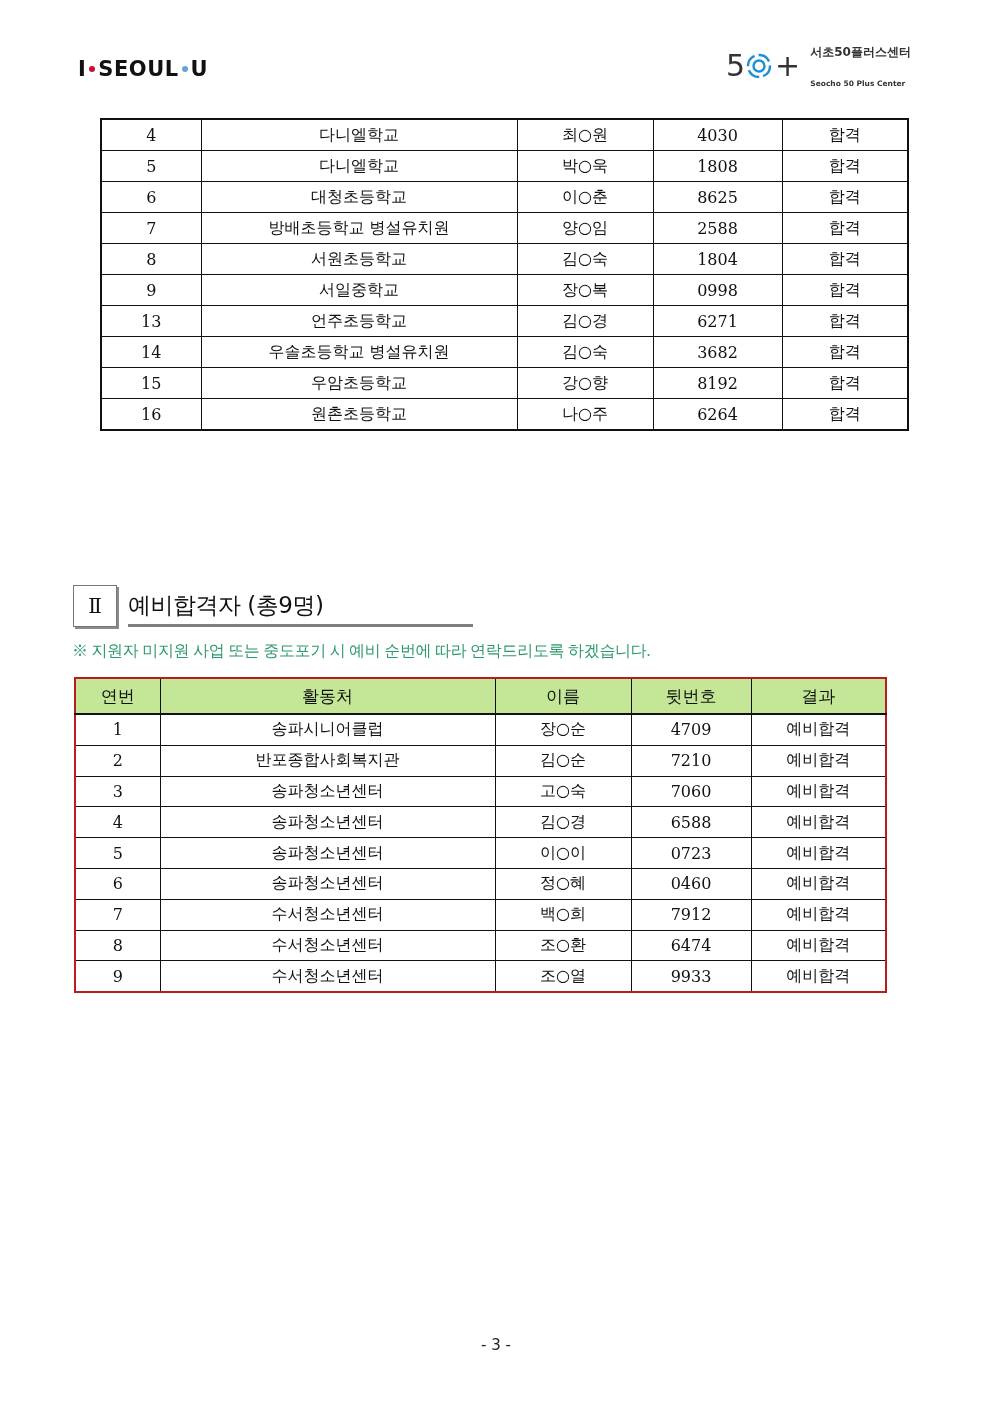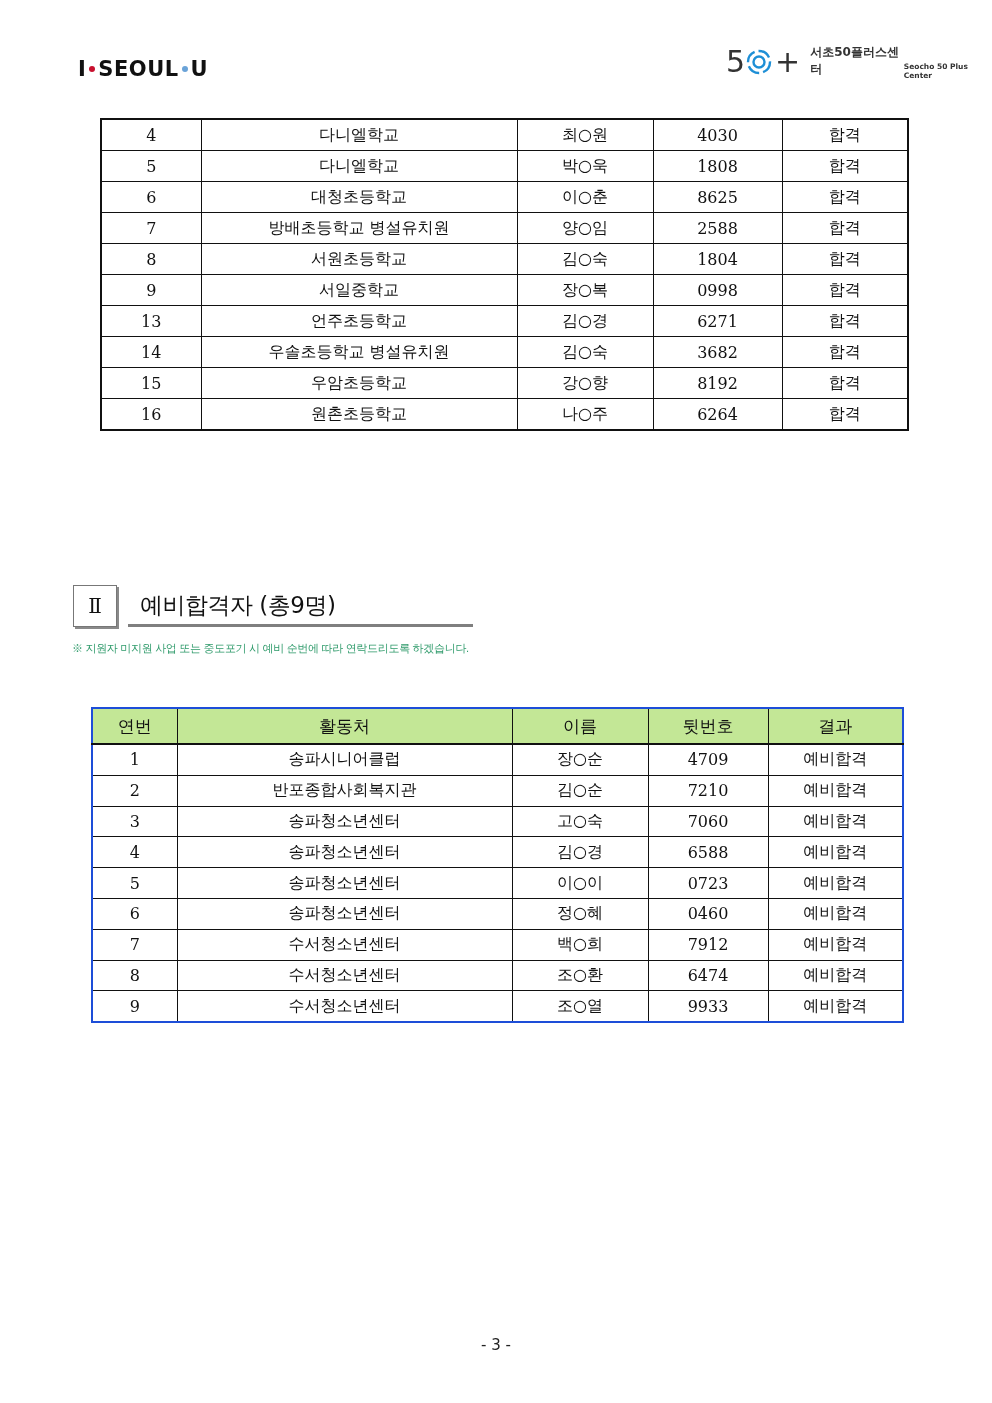--- a/index.html
+++ b/index.html
@@ -13,45 +13,45 @@
     font-size: 21px; letter-spacing: 0.5px; color: #111; }
   .logo-seoul .dot { display: inline-block; width: 6px; height: 6px; border-radius: 50%; margin: 0 3px; }
   .logo-seoul .dot.red { background: #c8102e; }
   .logo-seoul .dot.blue { background: #6aa3d8; }
 
   .logo-50 { position: absolute; left: 726px; top: 44px; display: flex; align-items: center; }
   .logo-50 .five { font-family: "DejaVu Sans", "Liberation Sans", sans-serif; font-size: 30px; color: #333; line-height: 1; }
   .logo-50 .ring { width: 26px; height: 26px; position: relative; margin: 0 1px; }
   .logo-50 .ring svg { display: block; }
   .logo-50 .plus { font-family: "DejaVu Sans", "Liberation Sans", sans-serif; font-size: 30px; color: #333; line-height: 1; margin-left: 2px; margin-right: 10px; }
-  .logo-50 .txt { display: flex; flex-direction: row; }
+  .logo-50 .txt { display: flex; flex-direction: column; }
   .logo-50 .ko { font-family: "DejaVu Sans", "Liberation Sans", sans-serif; font-size: 12px; font-weight: bold; color: #333; }
   .logo-50 .en { font-family: "DejaVu Sans", "Liberation Sans", sans-serif; font-size: 7.5px; font-weight: bold; color: #333; margin-top: 18px; }
 
   
   table { border-collapse: collapse; position: absolute; table-layout: fixed; }
   td, th { border: 1px solid #111; text-align: center; vertical-align: middle; padding: 0;
            font-family: "DejaVu Serif", "Liberation Serif", serif; font-size: 16px; font-weight: normal; }
   .t1 { left: 100px; top: 118px; width: 807px; border: 2px solid #111; }
   .t1 td { height: 30px; }
-  .t2 { left: 91px; top: 677px; width: 811px; border: 2px solid #1d4ed8; margin-top: 30px; }
+  .t2 { left: 74px; top: 677px; width: 811px; border: 2px solid #b91c1c; }
   .t2 th { background: #c3e796; height: 34px; font-size: 17px; border-bottom: 2px solid #111; }
   .t2 td { height: 29.8px; }
 
   
   .sec-box { position: absolute; left: 73px; top: 585px; width: 42px; height: 40px;
     border: 1px solid #777; box-shadow: 2px 2px 0 #8a8a8a; background: #fff;
     display: flex; align-items: center; justify-content: center;
     font-family: "DejaVu Serif", "Liberation Serif", serif; font-size: 20px; }
   .sec-title { position: absolute; left: 128px; top: 586px; width: 345px; height: 38px;
     border-bottom: 3px solid #7f7f7f; }
-  .sec-title span { position: absolute; left: 12px; top: 4px; font-size: 23px;
+  .sec-title span { position: absolute; left: 0; top: 4px; font-size: 23px;
     font-family: "DejaVu Sans", "Liberation Sans", sans-serif; color: #111; letter-spacing: -0.5px; }
-  .note { position: absolute; left: 72px; top: 641px; font-size: 11px; color: #2e9a6a;
-    font-family: Liberation Sans, sans-serif; letter-spacing: -0.3px; }
+  .note { position: absolute; left: 72px; top: 641px; font-size: 16px; color: #2e9a6a;
+    font-family: Liberation Serif, serif; letter-spacing: -0.3px; }
 
   .page-num { position: absolute; left: 0; width: 992px; top: 1336px; text-align: center;
     font-family: "DejaVu Sans", "Liberation Sans", sans-serif; font-size: 15px; color: #222; }
 </style>
 </head>
 <body>
 
 <div class="logo-seoul">
   <span>I</span>
   <span class="dot red"></span>

